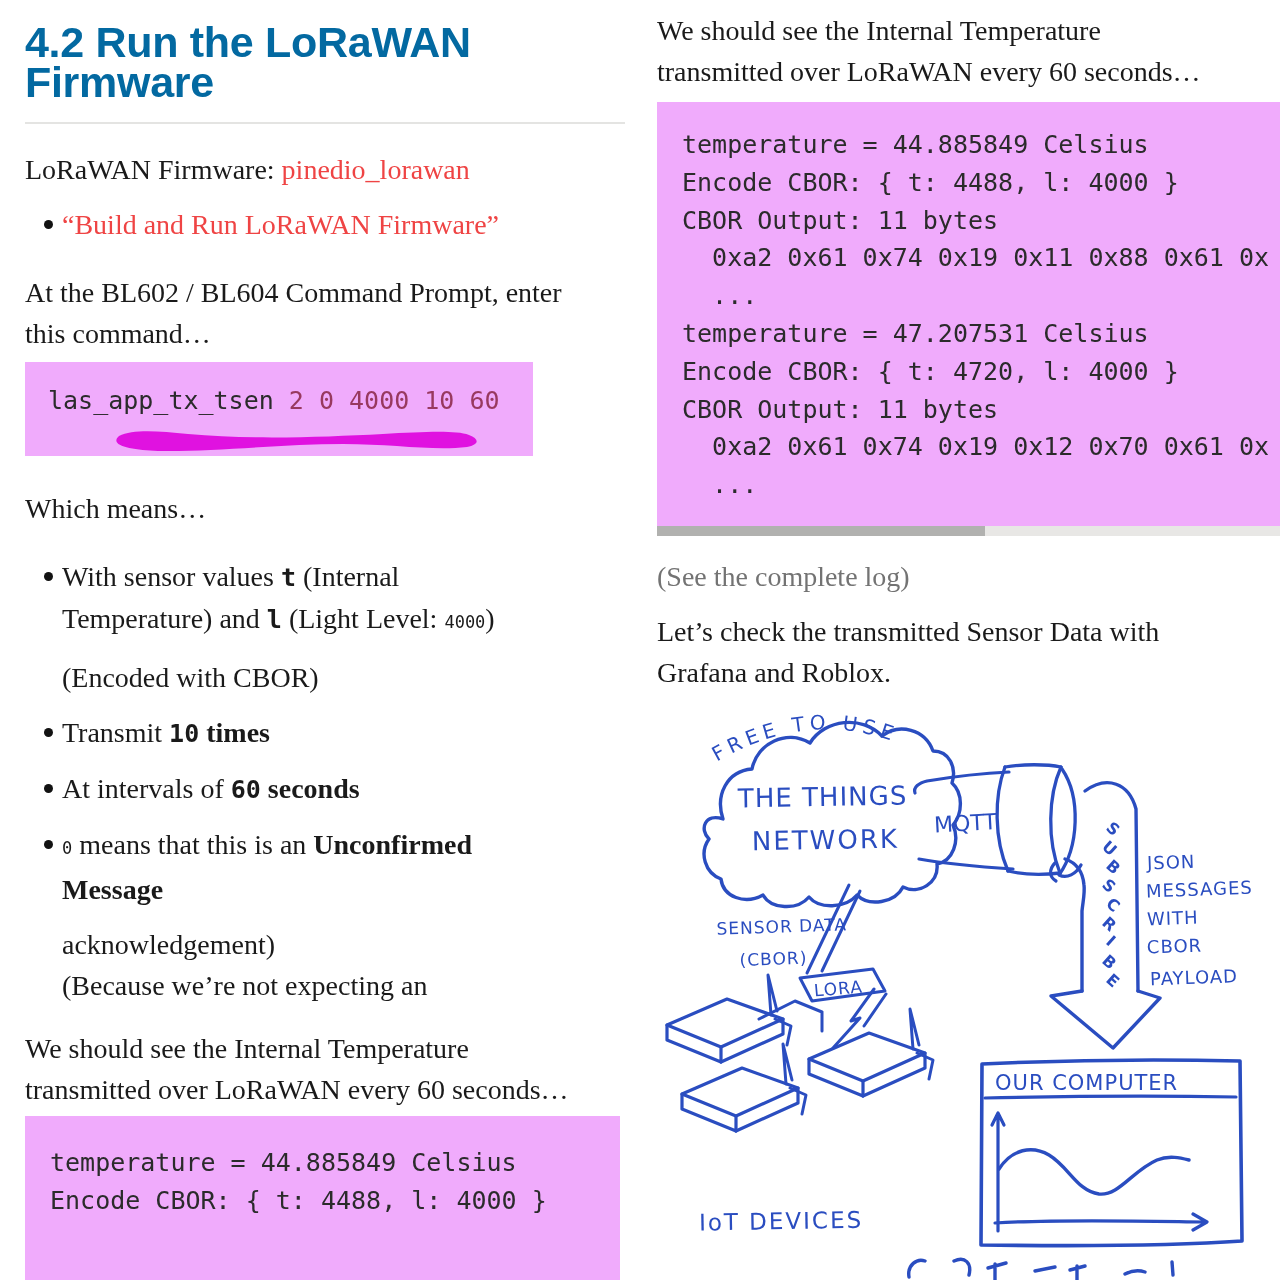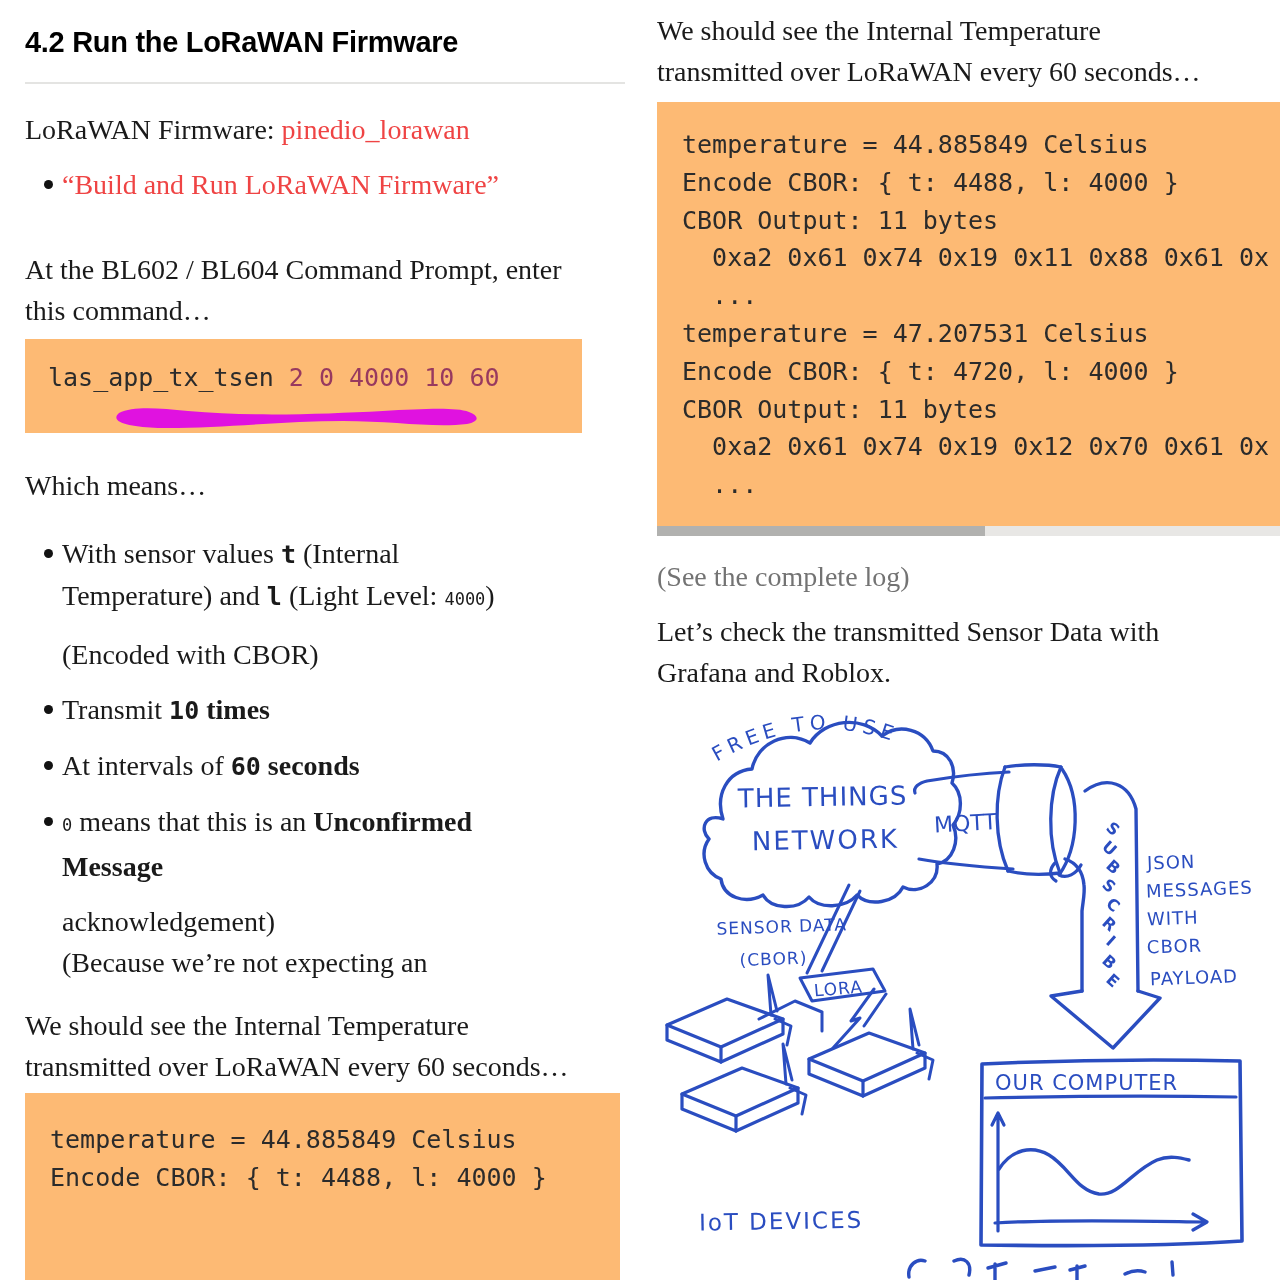--- a/index.html
+++ b/index.html
@@ -3,38 +3,38 @@
 <meta charset="utf-8">
 <style>
   html,body{margin:0;padding:0;}
   body{
     width:1280px;height:1280px;overflow:hidden;background:#ffffff;
     font-family:"Liberation Serif",serif;color:#1a1a1a;position:relative;
   }
   .col-left{position:absolute;left:25px;top:22px;width:600px;}
   .col-right{position:absolute;left:657px;top:10px;width:623px;}
   h1{
-    font-family:"Liberation Sans",sans-serif;font-size:29px;font-weight:700;
-    letter-spacing:-0.3px;color:#000000;margin:0;line-height:40px;
+    font-family:"Liberation Sans",sans-serif;font-size:43px;font-weight:700;
+    letter-spacing:-0.3px;color:#0369a1;margin:0;line-height:40px;
   }
   .divider{border:none;border-top:2px solid #e4e4e2;margin:20px 0 0 0;}
   .para{font-size:28px;line-height:41px;}
   .tl{min-height:41px;}
   .sb{font-weight:bold;}
   .lk{color:#ef4444;font-weight:normal;}
   .lkr{color:#737373;text-align:right;}
   .mn{font-family:"DejaVu Sans Mono",monospace;font-size:17px;}
   .mnb{font-family:"DejaVu Sans Mono",monospace;font-size:25px;font-weight:bold;}
-  .mt25{margin-top:25px;} .mt27{margin-top:44px;} .mt18{margin-top:32px;}
+  .mt25{margin-top:25px;} .mt27{margin-top:27px;} .mt18{margin-top:32px;}
   .mt22{margin-top:22px;} .mt20{margin-top:20px;} .mt14{margin-top:14px;}
   .codeblock{
-    background:#fdba74;font-family:"DejaVu Sans Mono",monospace;
+    background:#f0abfc;font-family:"DejaVu Sans Mono",monospace;
     font-size:25px;color:#2b2b2b;box-sizing:border-box;
   }
-  #code1{margin-top:8px;width:557px;height:94px;padding:24px 0 0 23px;position:relative;}
+  #code1{margin-top:8px;width:508px;height:94px;padding:24px 0 0 23px;position:relative;}
   #code1 .cdn{color:#98395f;}
   .hl{position:absolute;left:78px;top:63px;}
   .bullets{margin-top:27px;}
   .row{display:flex;margin-top:14px;}
   .bullets .row:first-child{margin-top:0;}
   .dot{width:37px;flex:none;position:relative;}
   .dot::before{content:"";position:absolute;left:19px;top:16px;width:9px;height:9px;border-radius:50%;background:#121212;}
   .row.cont{padding-left:37px;}
   .rowc{flex:1;}
   #code2{margin-top:6px;width:595px;height:220px;padding:28px 0 0 25px;}

